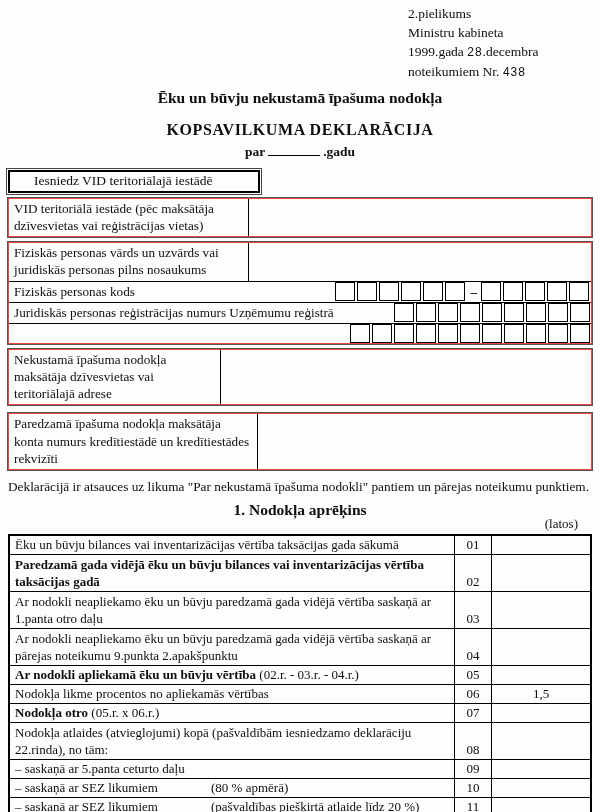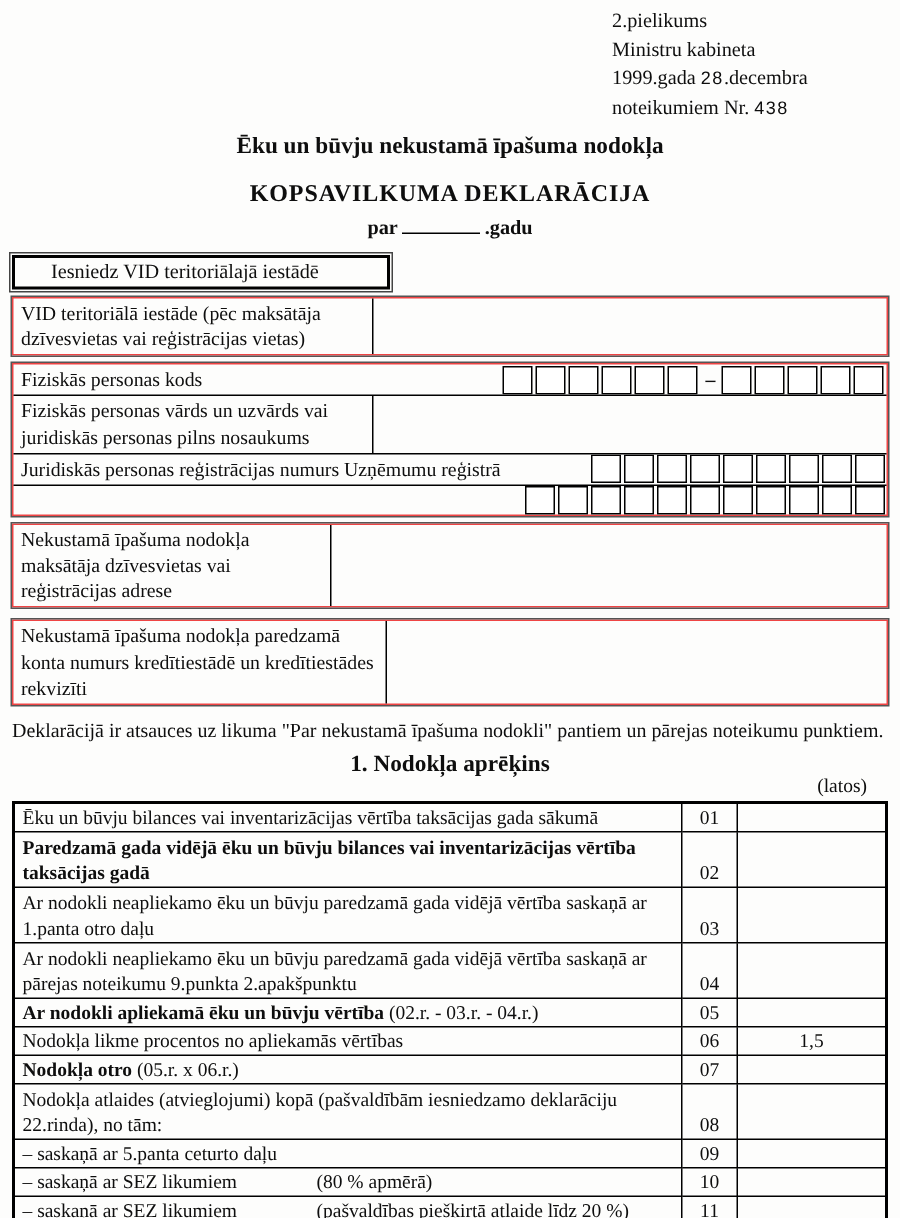--- a/index.html
+++ b/index.html
@@ -71,20 +71,24 @@
 
   <div class="iblock">
     <div class="irow">
       <div class="ilabel w240">VID teritoriālā iestāde (pēc maksātāja dzīvesvietas vai reģistrācijas vietas)</div>
       <div class="ifield"></div>
     </div>
   </div>
 
   <div class="iblock">
     <div class="irow">
+      <div class="ilabel w240">Fiziskās personas vārds un uzvārds vai juridiskās personas pilns nosaukums</div>
+      <div class="ifield"></div>
+    </div>
+    <div class="irow">
       <div class="ilabel grow">Fiziskās personas kods</div>
       <div class="cells">
         <span class="cells">
             <span class="cbox"></span>
             <span class="cbox"></span>
             <span class="cbox"></span>
             <span class="cbox"></span>
             <span class="cbox"></span>
             <span class="cbox"></span>
           </span>
@@ -92,24 +96,20 @@
         <span class="cells">
             <span class="cbox"></span>
             <span class="cbox"></span>
             <span class="cbox"></span>
             <span class="cbox"></span>
             <span class="cbox"></span>
           </span>
       </div>
     </div>
     <div class="irow">
-      <div class="ilabel w240">Fiziskās personas vārds un uzvārds vai juridiskās personas pilns nosaukums</div>
-      <div class="ifield"></div>
-    </div>
-    <div class="irow">
       <div class="ilabel grow">Juridiskās personas reģistrācijas numurs Uzņēmumu reģistrā</div>
       <div class="cells">
           <span class="cbox"></span>
           <span class="cbox"></span>
           <span class="cbox"></span>
           <span class="cbox"></span>
           <span class="cbox"></span>
           <span class="cbox"></span>
           <span class="cbox"></span>
           <span class="cbox"></span>
@@ -128,28 +128,28 @@
           <span class="cbox"></span>
           <span class="cbox"></span>
           <span class="cbox"></span>
           <span class="cbox"></span>
         </div>
     </div>
   </div>
 
   <div class="iblock">
     <div class="irow">
-      <div class="ilabel w210">Nekustamā īpašuma nodokļa maksātāja dzīvesvietas vai reģistrācijas adrese</div>
+      <div class="ilabel w210">Nekustamā īpašuma nodokļa maksātāja dzīvesvietas vai teritoriālajā adrese</div>
       <div class="ifield"></div>
     </div>
   </div>
 
   <div class="iblock" style="margin-top:8px;">
     <div class="irow">
-      <div class="ilabel w240" style="width:238px;">Nekustamā īpašuma nodokļa paredzamā konta numurs kredītiestādē un kredītiestādes rekvizīti</div>
+      <div class="ilabel w240" style="width:238px;">Paredzamā īpašuma nodokļa maksātāja konta numurs kredītiestādē un kredītiestādes rekvizīti</div>
       <div class="ifield"></div>
     </div>
   </div>
 
   <div class="note">Deklarācijā ir atsauces uz likuma "Par nekustamā īpašuma nodokli" pantiem un pārejas noteikumu punktiem.</div>
 
   <div class="sechead">
     <span>1. Nodokļa aprēķins</span>
     <span class="latos">(latos)</span>
   </div>

